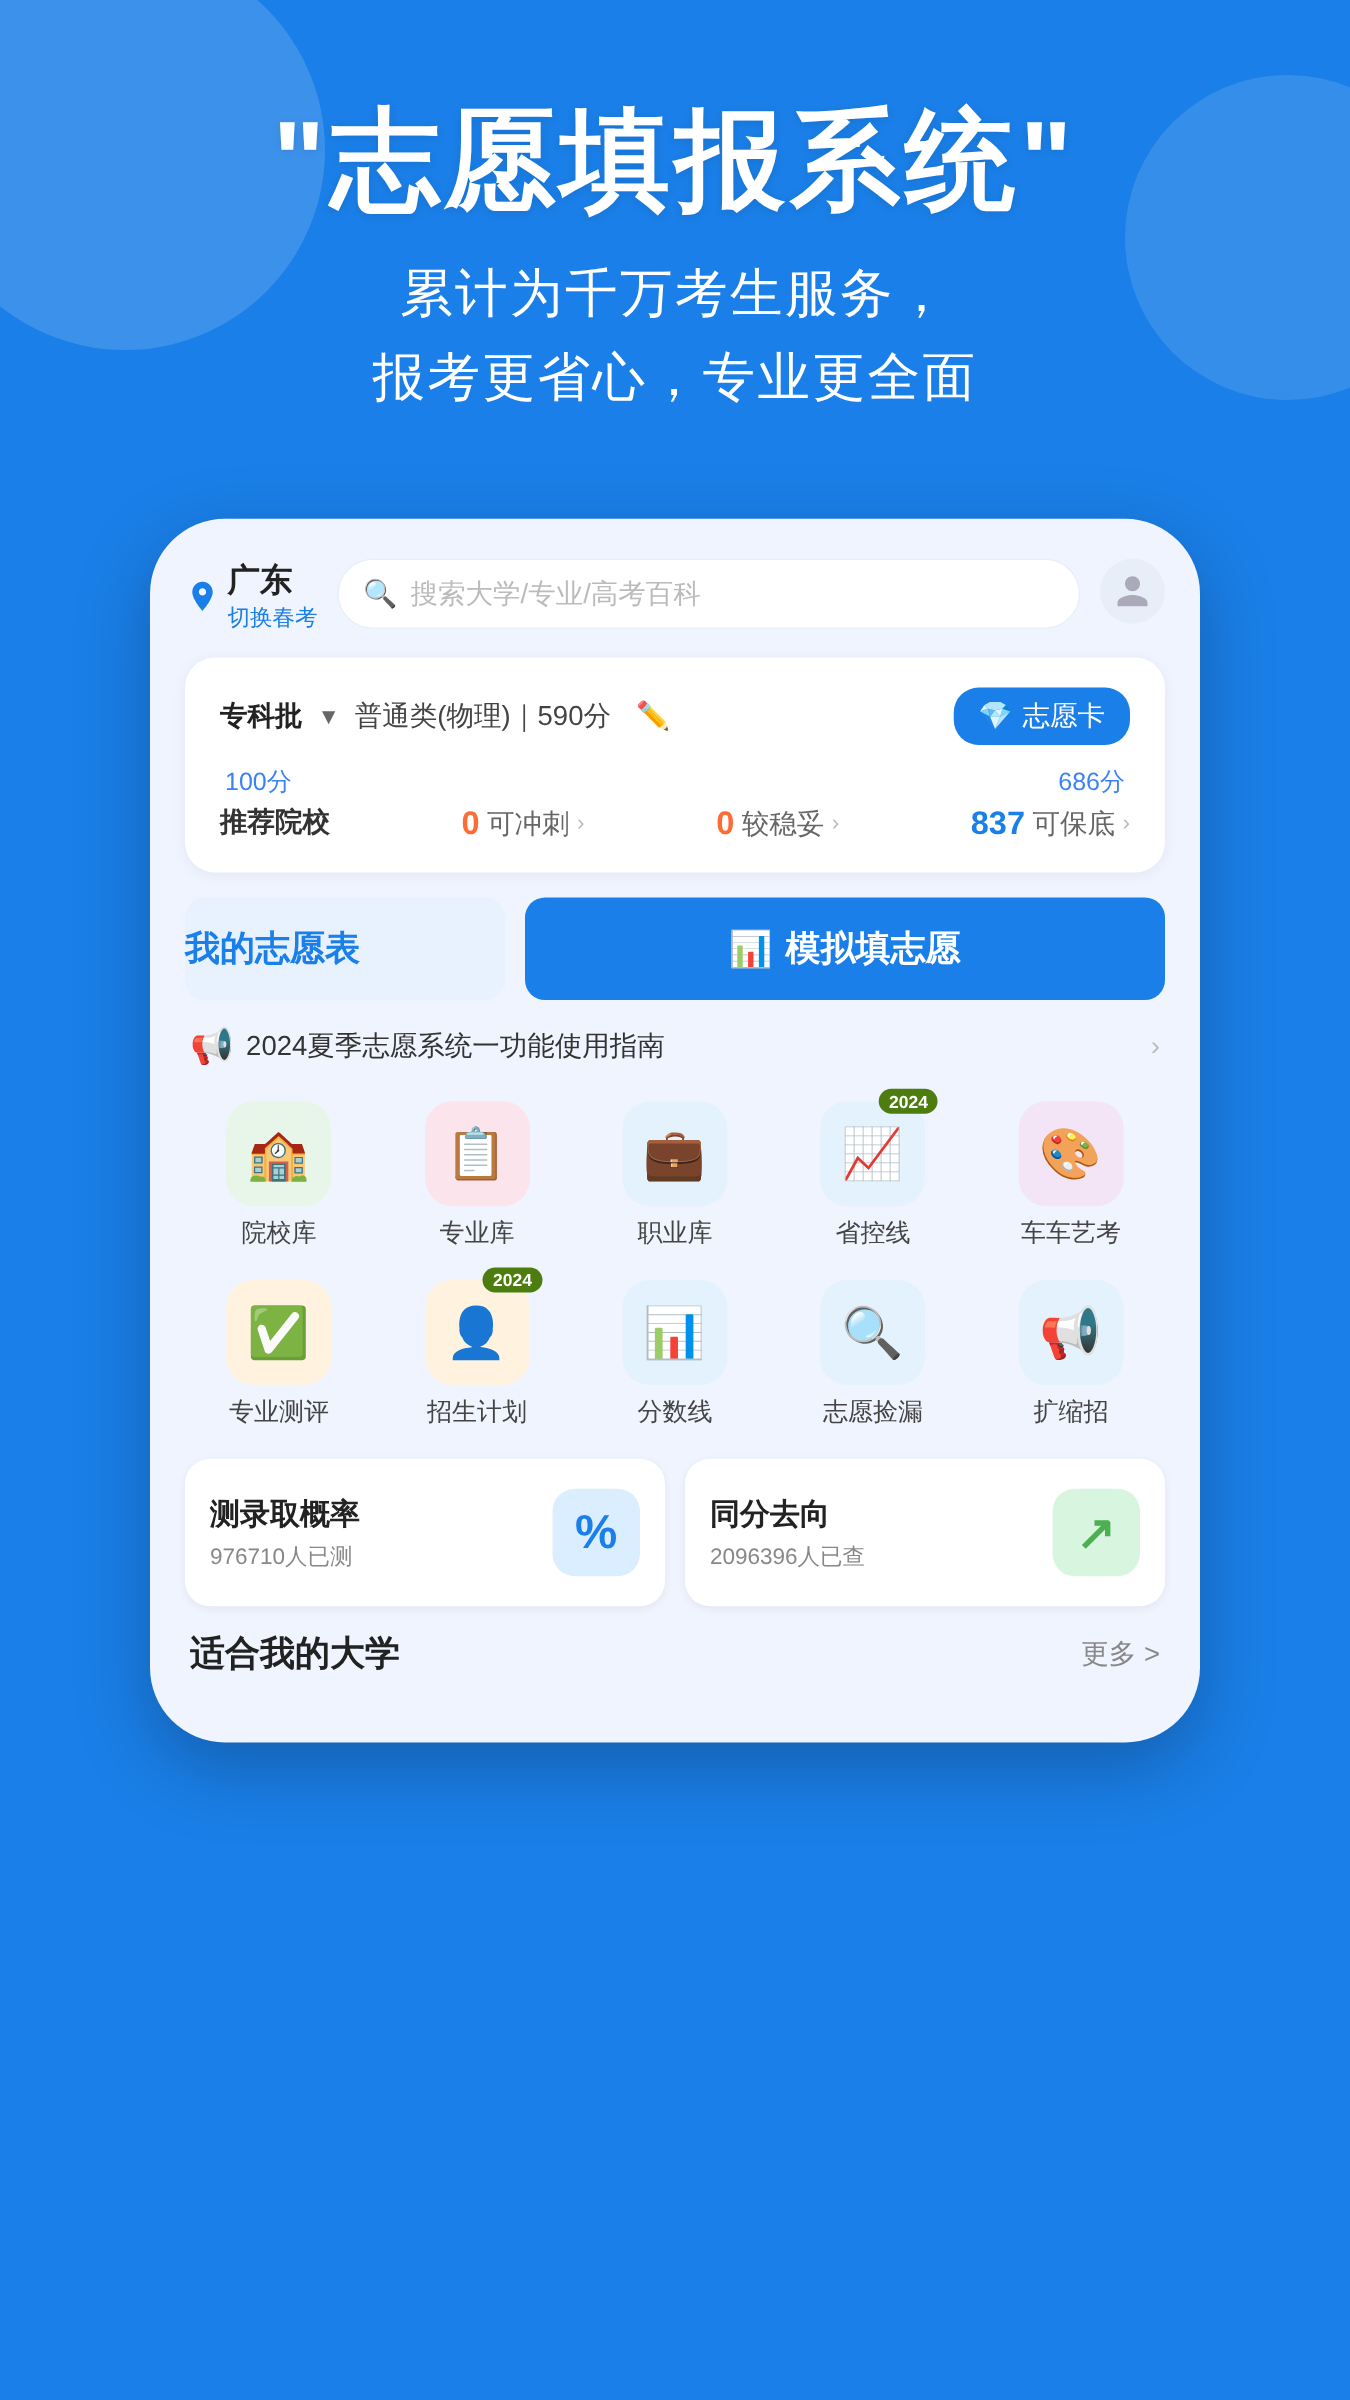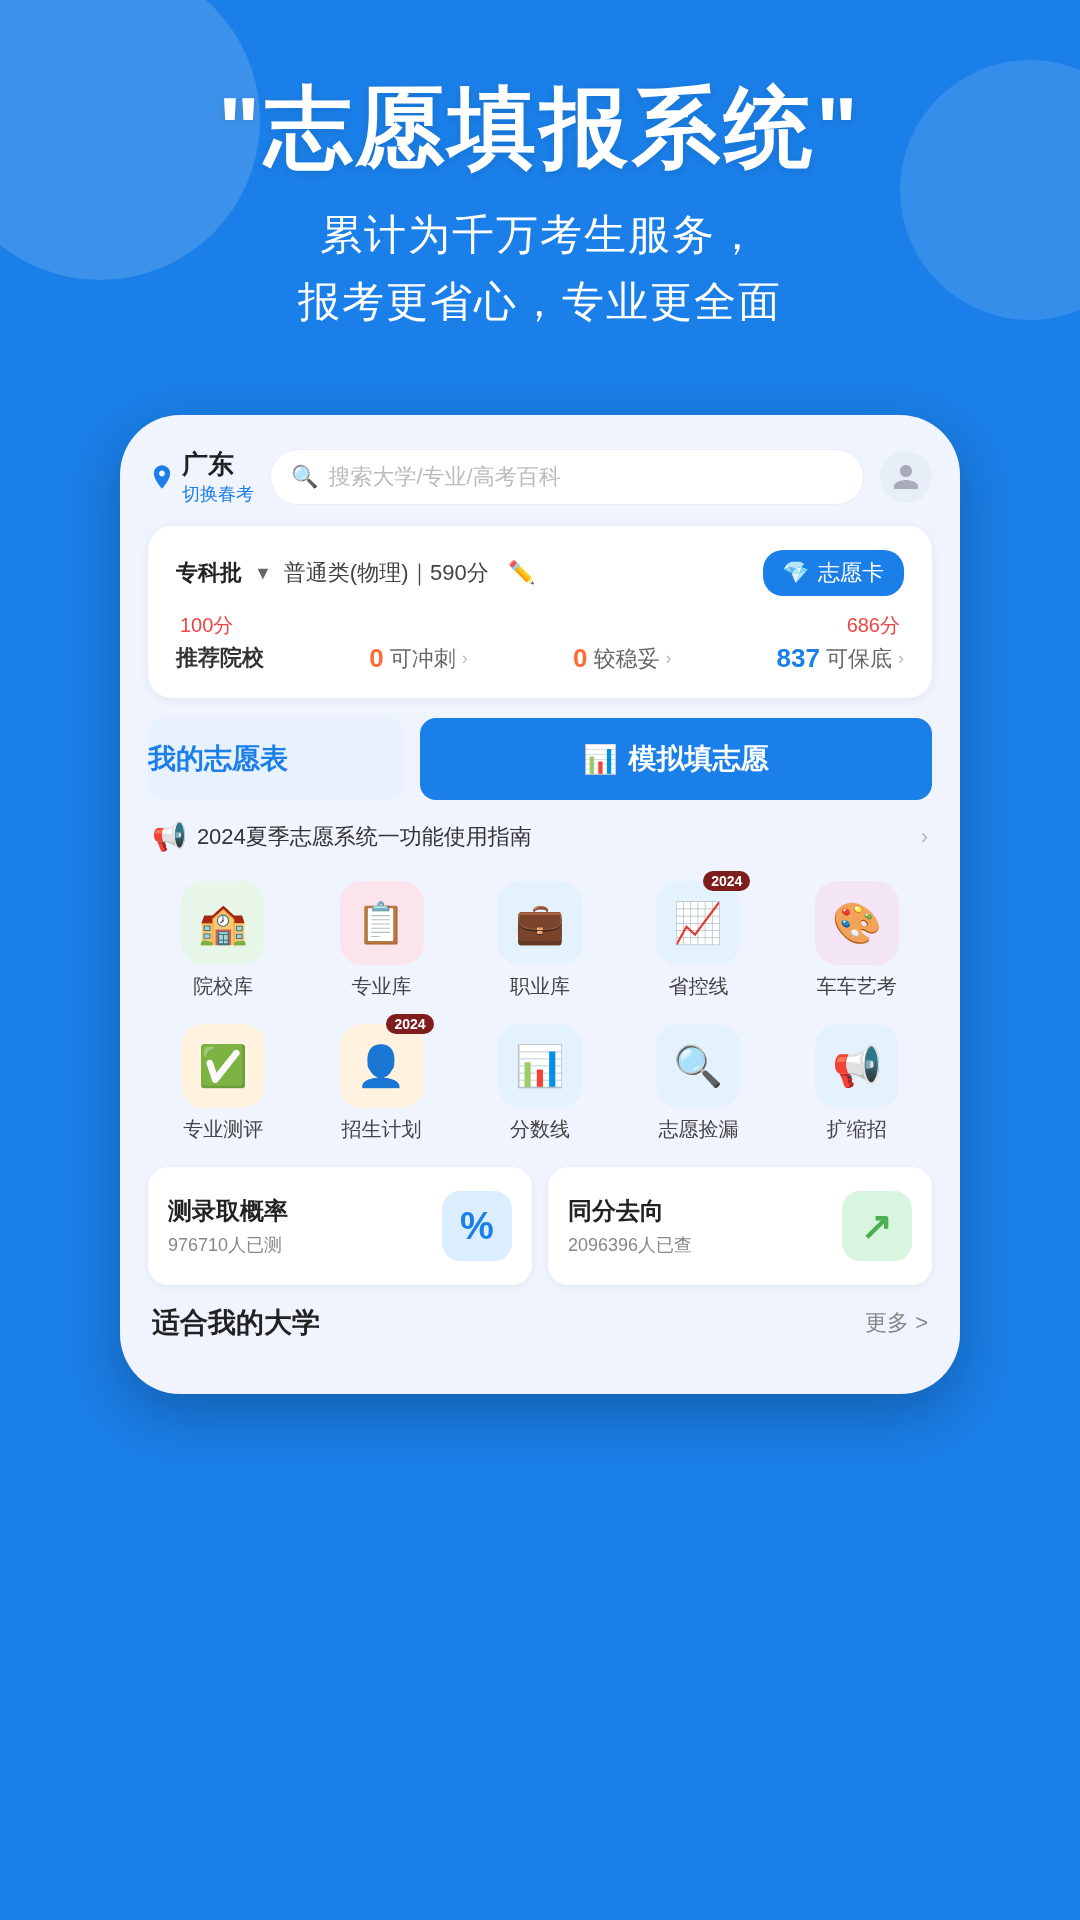--- a/index.html
+++ b/index.html
@@ -70,21 +70,21 @@
       background: #f0f4ff;
       border-radius: 60px;
       padding: 32px 28px 40px;
       box-shadow: 0 20px 60px rgba(0,0,0,0.25);
       position: relative;
     }
 
     
     .phone-header {
       display: flex;
-      align-items: center;
+      align-items: flex-start;
       margin-bottom: 20px;
       gap: 16px;
     }
     .location-block {
       display: flex;
       align-items: center;
       gap: 6px;
       flex-shrink: 0;
     }
     .location-pin {
@@ -220,21 +220,21 @@
       border-radius: 8px;
       padding: 6px 14px;
       font-size: 20px;
       margin-top: 8px;
       text-align: center;
     }
     .chart-labels {
       display: flex;
       justify-content: space-between;
       font-size: 20px;
-      color: #ef4444;
+      color: #3b82f6;
       margin-top: 4px;
       padding: 0 4px;
     }
     .chart-dot {
       position: absolute;
       width: 14px;
       height: 14px;
       background: #1a7fe8;
       border-radius: 50%;
       top: 28px;
@@ -364,21 +364,21 @@
     }
     .feature-label {
       font-size: 20px;
       color: #444;
       text-align: center;
     }
     .badge-2024 {
       position: absolute;
       top: -10px;
       right: -10px;
-      background: #7f1d1d;
+      background: #4d7c0f;
       color: #fff;
       font-size: 14px;
       border-radius: 20px;
       padding: 2px 8px;
       font-weight: 700;
     }
 
     
     .bottom-cards {
       display: grid;

